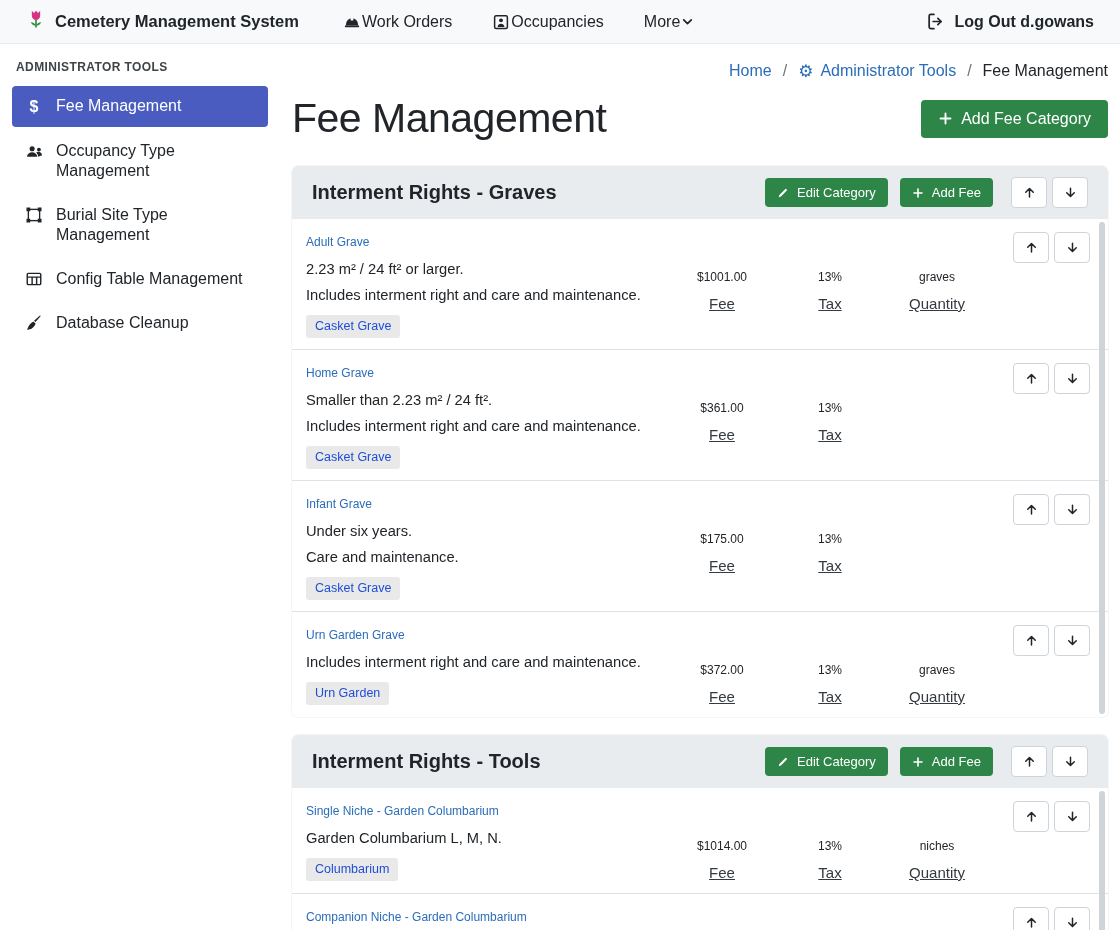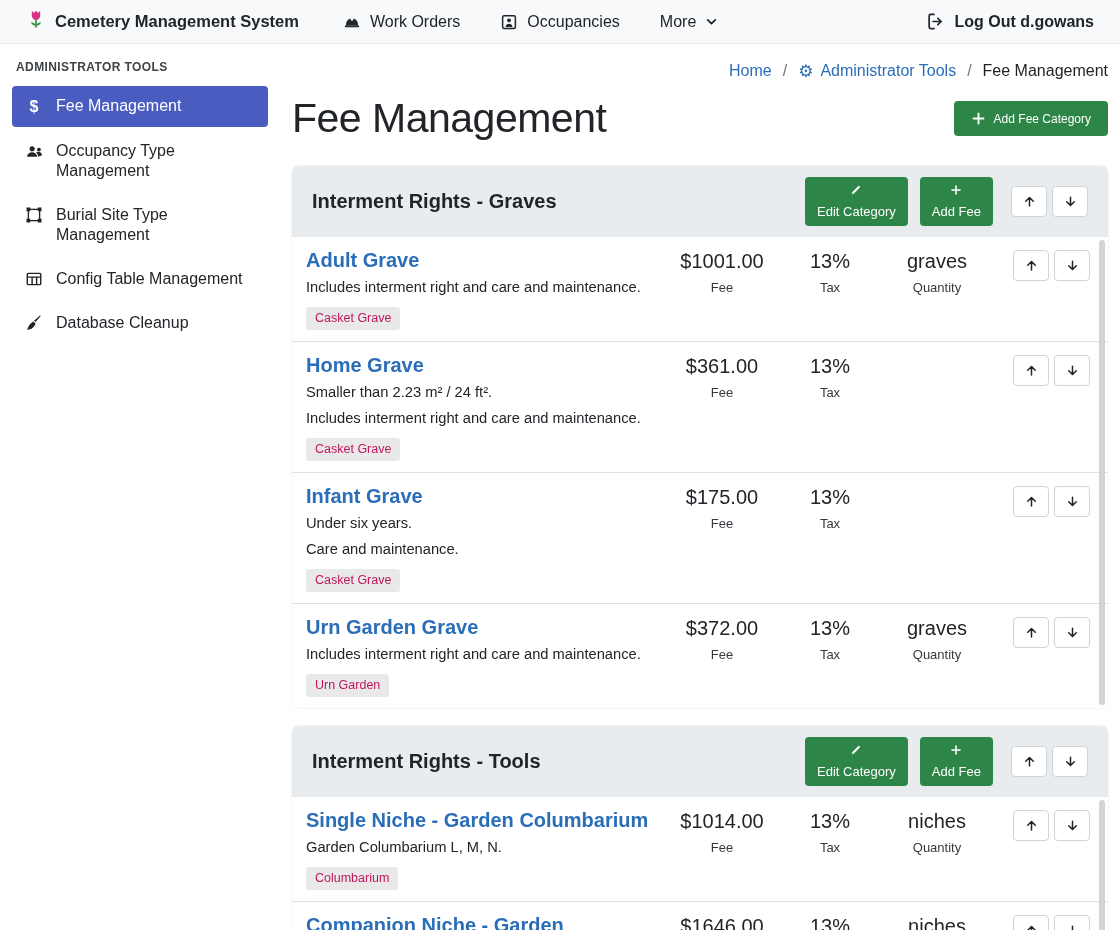--- a/index.html
+++ b/index.html
@@ -8,21 +8,21 @@
     font-family: "Liberation Sans", "DejaVu Sans", sans-serif;
     background: #ffffff; color: #212529; font-size: 16px;
   }
   
   .navbar {
     height: 44px; background: #f8f9fa; border-bottom: 1px solid #e7eaec;
     display: flex; align-items: center; padding: 0 26px;
   }
   .brand { display: flex; align-items: center; gap: 9px; font-weight: 700; font-size: 16.5px; cursor: pointer; }
   .nav-links { display: flex; gap: 40px; margin-left: 44px; }
-  .nav-link { display: flex; align-items: center; gap: 9px; font-size: 16px; color: #212529; cursor: pointer; }
+  .nav-link { display: flex; align-items: center; gap: 1px; font-size: 16px; color: #212529; cursor: pointer; }
   .nav-link svg, .logout svg { display: block; }
   .logout { margin-left: auto; display: flex; align-items: center; gap: 9px; font-size: 16px; cursor: pointer; font-weight: bold; }
   
   .layout { display: flex; height: 886px; }
   .sidebar { width: 280px; flex: none; padding: 14px 12px; }
   .sidebar-heading { font-size: 12px; font-weight: 700; color: #3e4347; letter-spacing: .4px; margin: 2px 4px 12px; }
   .side-item {
     display: flex; align-items: flex-start; gap: 12px; padding: 10px 12px;
     border-radius: 4px; font-size: 16px; line-height: 1.25; cursor: pointer; margin-bottom: 4px; color: #212529;
   }
@@ -37,22 +37,22 @@
   .crumb-current { color: #212529; }
   .gear { color: #2a6db8; font-size: 17px; line-height: 1; }
   .title-row { display: flex; align-items: center; justify-content: space-between; margin: 15px 0 24px; }
   h1.page-title { font-size: 41px; font-weight: 400; letter-spacing: -.5px; color: #212529; }
   
   .btn {
     border: none; border-radius: 4px; display: inline-flex; align-items: center; gap: 8px;
     cursor: pointer; font-family: inherit; white-space: nowrap;
   }
   .btn.green { background: #2d8647; color: #fff; }
-  .btn.lg { font-size: 12px; padding: 10px 17px; }
-  .btn.sm { font-size: 13px; padding: 7px 12px; flex-direction: column; }
+  .btn.lg { font-size: 16px; padding: 10px 17px; }
+  .btn.sm { font-size: 13px; padding: 7px 12px; }
   .bicon { display: inline-flex; }
   .arrow-group { display: inline-flex; gap: 5px; }
   .arrow-btn {
     width: 36px; height: 31px; background: #fff; border: 1px solid #ced4da; border-radius: 4px;
     display: inline-flex; align-items: center; justify-content: center; cursor: pointer; padding: 0;
   }
   
   .card { border-radius: 6px; margin-bottom: 18px; background: #fff; box-shadow: 0 0 0 1px rgba(0,0,0,0.04); }
   .card-header {
     background: #e9ecef; border-radius: 6px 6px 0 0; padding: 11px 20px;
@@ -64,29 +64,29 @@
   .card-scrollbar {
     position: absolute; top: 3px; bottom: 3px; right: 3px; width: 6px;
     background: #cfd4d9; border-radius: 3px; cursor: pointer;
   }
   
   .fee-row {
     display: grid; grid-template-columns: minmax(0,1fr) 120px 96px 118px 98px;
     align-items: start; padding: 13px 14px 11px 14px; border-bottom: 1px solid #dee2e6;
   }
   .fee-row.last { border-bottom: none; }
-  .fee-name { color: #2a6db8; font-weight: 700; font-size: 20px; line-height: 21px; cursor: pointer; display: inline-block; text-decoration: none; }
+  .fee-name { color: #2a6db8; font-weight: 400; font-size: 12px; line-height: 21px; cursor: pointer; display: inline-block; text-decoration: none; }
   .fee-desc { font-size: 14.7px; color: #212529; margin-top: 7px; line-height: 19px; }
   .badge {
-    display: inline-block; background: #e9e9ea; color: #be185d; font-size: 12.5px;
+    display: inline-block; background: #e9e9ea; color: #1d4ed8; font-size: 12.5px;
     padding: 4px 9px; border-radius: 3px; margin-top: 10px; line-height: 1.2;
   }
   .fee-col { text-align: center; padding-top: 1px; }
-  .fee-col .val { font-size: 20px; color: #212529; line-height: 21px; }
-  .fee-col .label { font-size: 13px; color: #343a40; margin-top: 6px; line-height: 19px; }
+  .fee-col .val { font-size: 12px; color: #212529; line-height: 21px; margin-top: 34px; }
+  .fee-col .label { font-size: 15px; color: #343a40; margin-top: 6px; line-height: 19px; text-decoration: underline; }
   .fee-col.hidden-q .val, .fee-col.hidden-q .label { visibility: hidden; }
   .row-arrows { justify-self: end; margin-right: 4px; }
 </style>
 </head>
 <body>
 
 <header class="navbar">
   <div class="brand">
     <span>
       <svg width="20" height="22" viewBox="0 0 24 26">
@@ -251,20 +251,21 @@
                 </svg>
         </button>
       </div>
     </header>
     <div class="card-body">
       <div class="card-scrollbar"></div>
     <div class="fee-row">
     <div class="fee-main">
       <a class="fee-name">Adult Grave</a>
       <div>
+                  <div class="fee-desc">2.23 m² / 24 ft² or larger.</div>
                   <div class="fee-desc">Includes interment right and care and maintenance.</div>
                 </div>
       <div><span class="badge">Casket Grave</span></div>
     </div>
     <div class="fee-col">
       <div class="val">$1001.00</div>
       <div class="label">Fee</div>
     </div>
     <div class="fee-col">
       <div class="val">13%</div>

